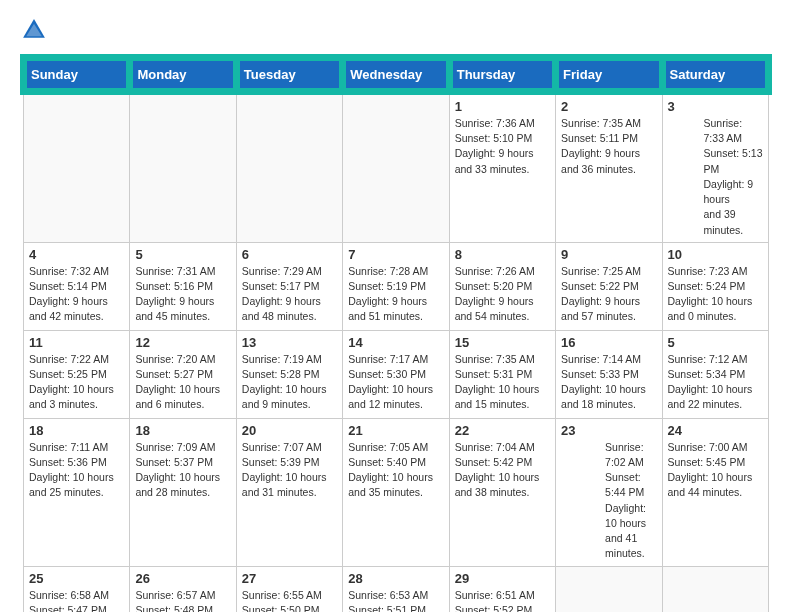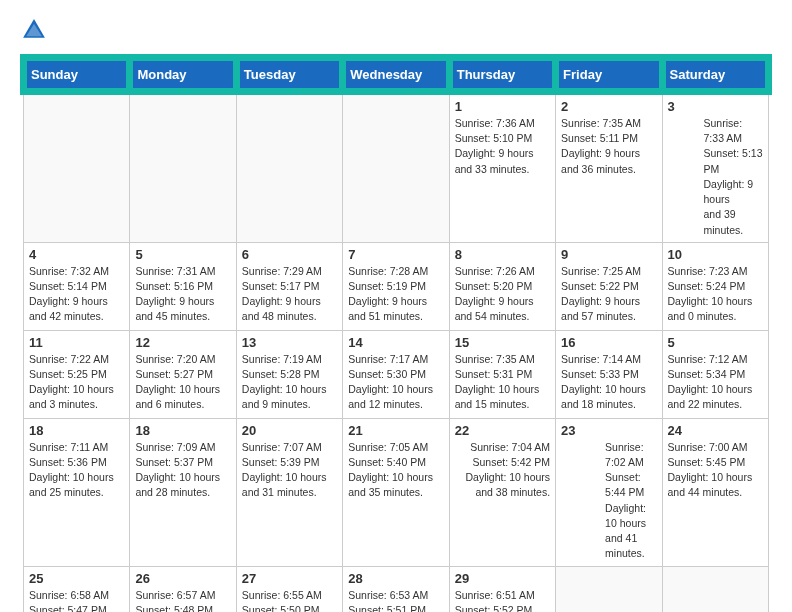--- a/index.html
+++ b/index.html
@@ -264,21 +264,21 @@
         </td>
         <td>
           <div class="day-num">21</div>
           <div class="day-detail" style="white-space: pre-line;">Sunrise: 7:05 AM
 Sunset: 5:40 PM
 Daylight: 10 hours
 and 35 minutes.</div>
         </td>
         <td>
           <div class="day-num">22</div>
-          <div class="day-detail" style="white-space: pre-line; text-align: right;">Sunrise: 7:04 AM
+          <div class="day-detail" style="white-space: pre-line;">Sunrise: 7:04 AM
 Sunset: 5:42 PM
 Daylight: 10 hours
 and 38 minutes.</div>
         </td>
         <td>
           <div class="day-num">23</div>
           <div class="day-detail" style="white-space: pre-line; margin-left: 44px;">Sunrise: 7:02 AM
 Sunset: 5:44 PM
 Daylight: 10 hours
 and 41 minutes.</div>

